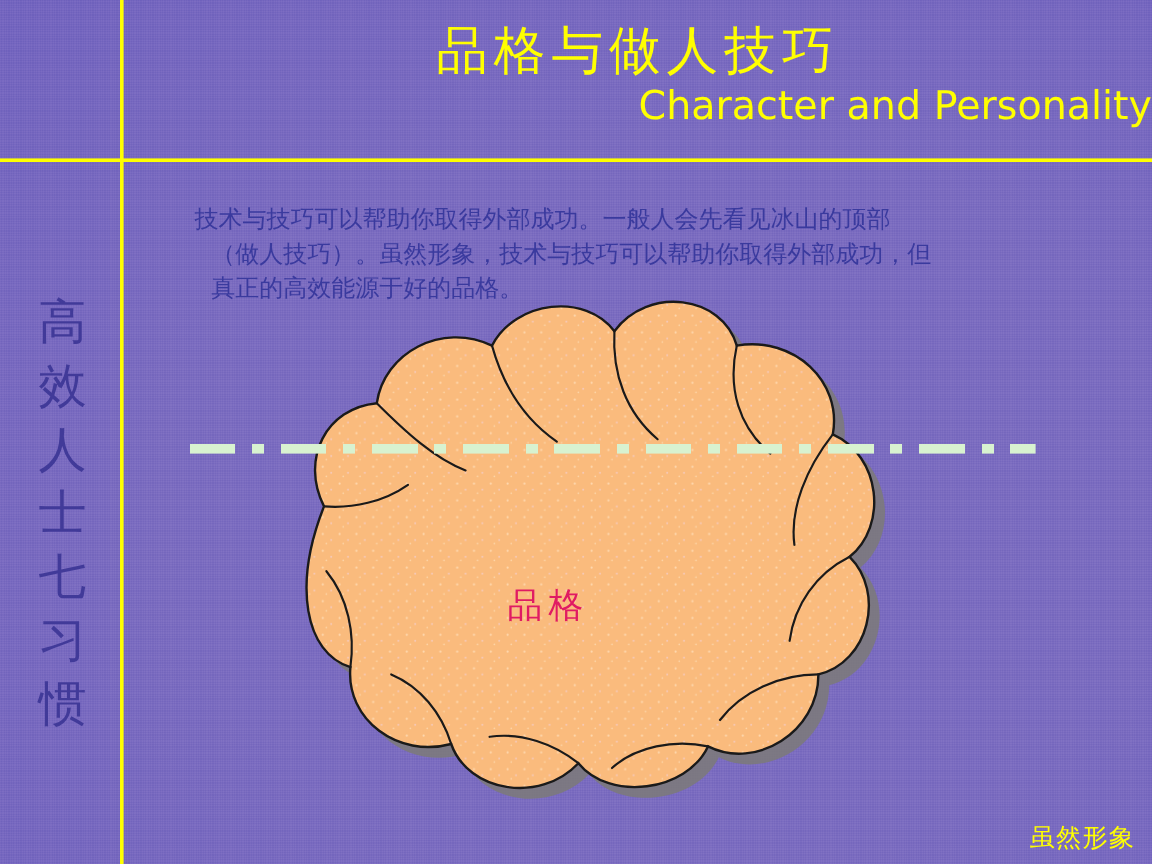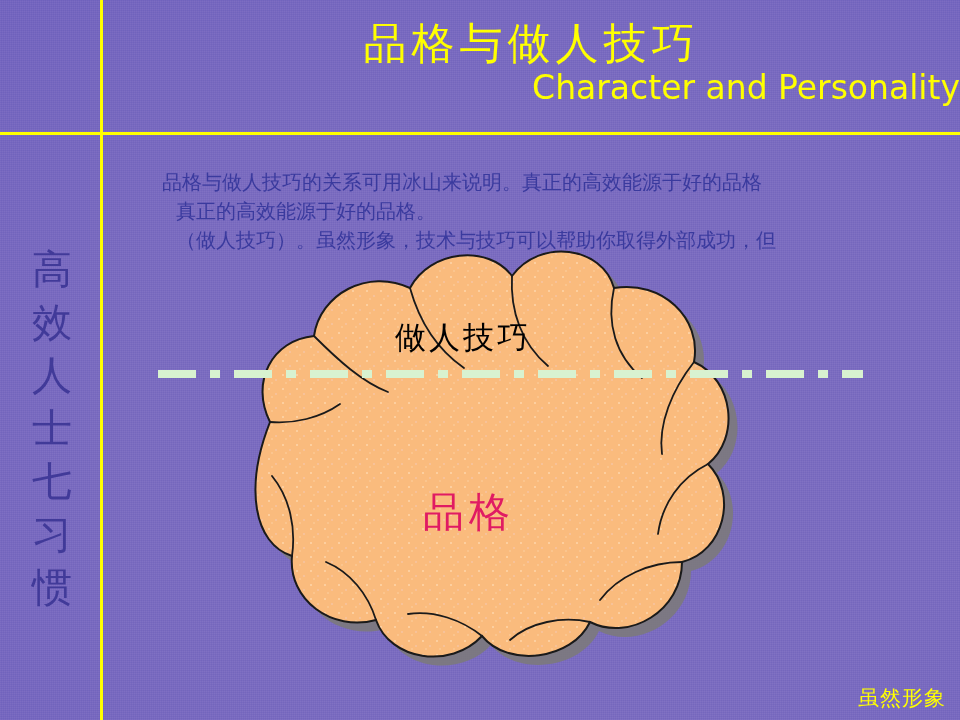--- a/index.html
+++ b/index.html
@@ -149,21 +149,21 @@
     top: 317px;
     color: #000000;
     font-size: 31px;
     letter-spacing: 3px;
   }
   .label-bottom {
     position: absolute;
     left: 423px;
     top: 485px;
     color: #e01b63;
-    font-size: 41px;
+    font-size: 29px;
     letter-spacing: 5px;
   }
 
   
   .footer {
     position: absolute;
     right: 14px;
     bottom: 8px;
     color: #ffff00;
     font-size: 21px;
@@ -191,23 +191,23 @@
     <span>高</span>
     <span>效</span>
     <span>人</span>
     <span>士</span>
     <span>七</span>
     <span>习</span>
     <span>惯</span>
   </div>
 
   <div class="body-text">
-    <div>品格与做人技巧的关系可用冰山来说明。真正的高效能源于好的品格</div>
+    <div>技术与技巧可以帮助你取得外部成功。一般人会先看见冰山的顶部</div>
+    <div class="l2">（做人技巧）。虽然形象，技术与技巧可以帮助你取得外部成功，但</div>
     <div class="l2">真正的高效能源于好的品格。</div>
-    <div class="l2">（做人技巧）。虽然形象，技术与技巧可以帮助你取得外部成功，但</div>
   </div>
 
   <div class="cloud-wrap">
     <svg width="570" height="440" viewBox="0 0 570 440" xmlns="http://www.w3.org/2000/svg">
       <defs>
         <pattern id="speck" width="14" height="14" patternUnits="userSpaceOnUse">
           <rect width="14" height="14" fill="#fabb7d"></rect>
           <circle cx="3" cy="3" r="0.9" fill="#ffe0bb" opacity="0.8"></circle>
           <circle cx="10" cy="8" r="0.8" fill="#f0d6f0" opacity="0.55"></circle>
           <circle cx="6" cy="11" r="0.7" fill="#ffe7c8" opacity="0.6"></circle>
@@ -258,18 +258,17 @@
           <path d="M 166 388 C 158 362, 140 340, 116 330"></path>
           <path d="M 82 324 C 86 296, 80 266, 62 244"></path>
           <path d="M 60 190 C 84 192, 110 186, 130 172"></path>
         </g>
       </g>
     </svg>
   </div>
 
   <div class="waterline"></div>
 
-  <div class="label-top">做人技巧</div>
   <div class="label-bottom">品格</div>
 
   <div class="footer">虽然形象</div>
 
 </div>
 
 </body></html>

